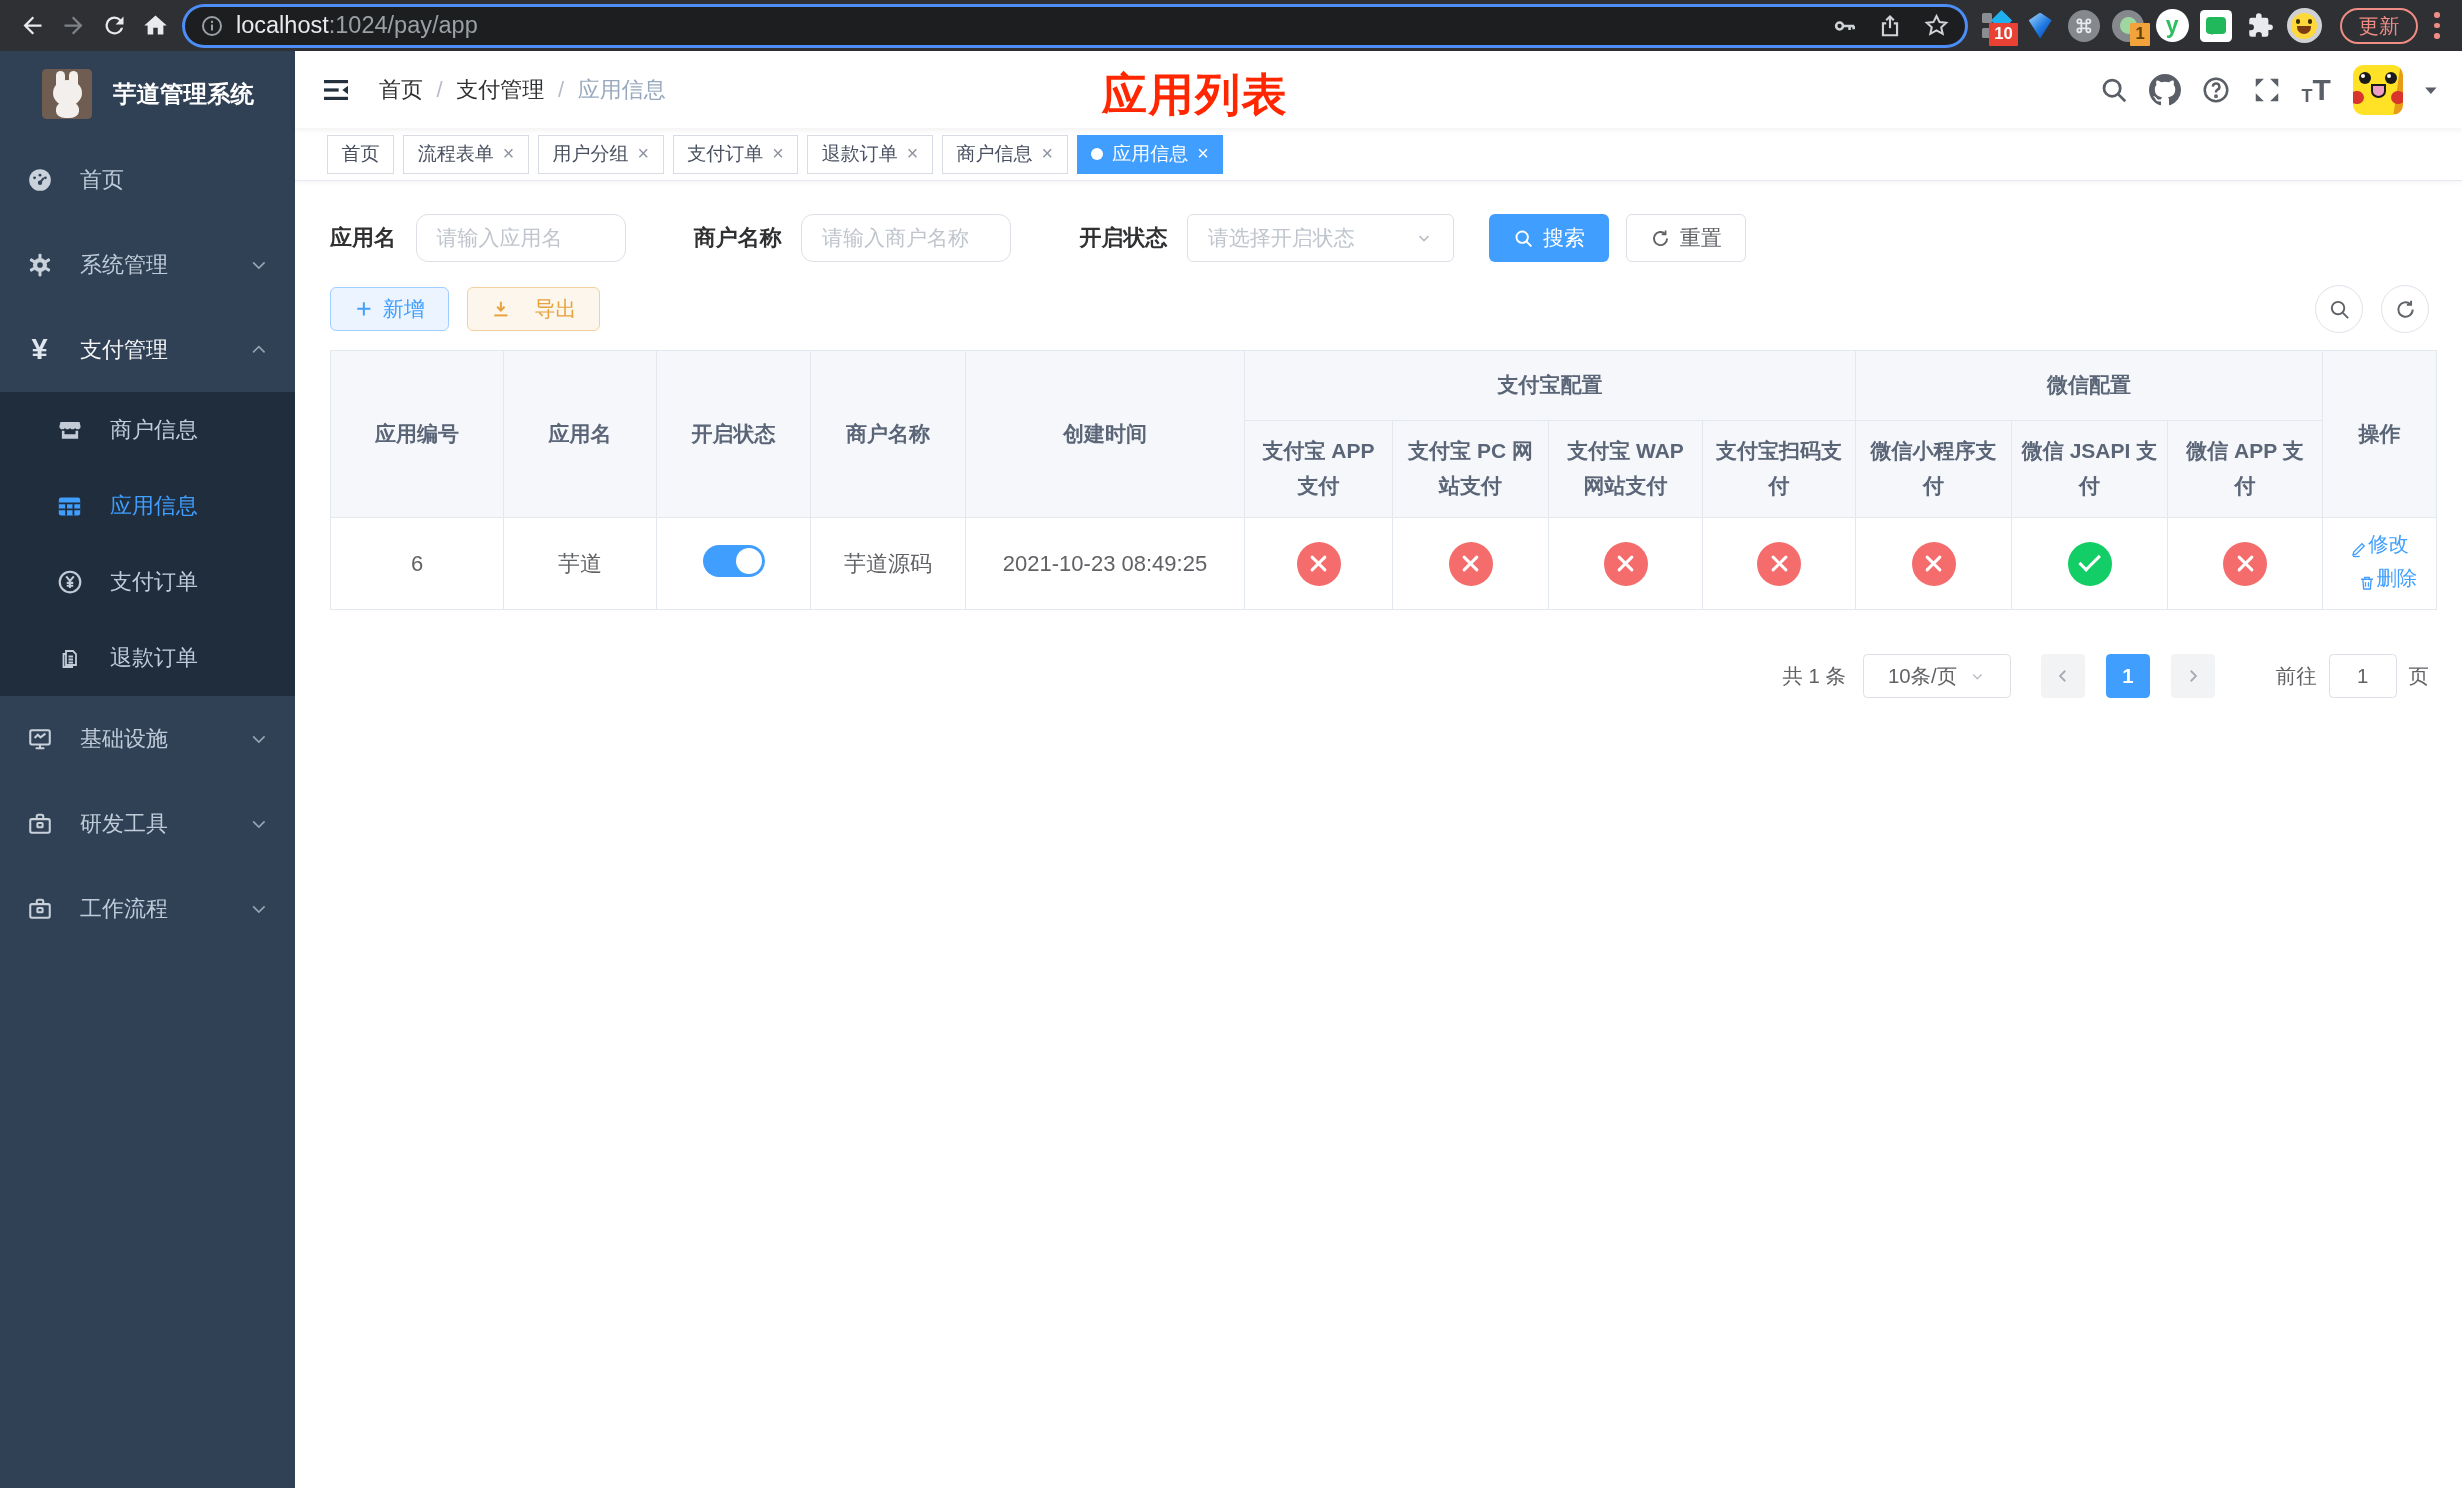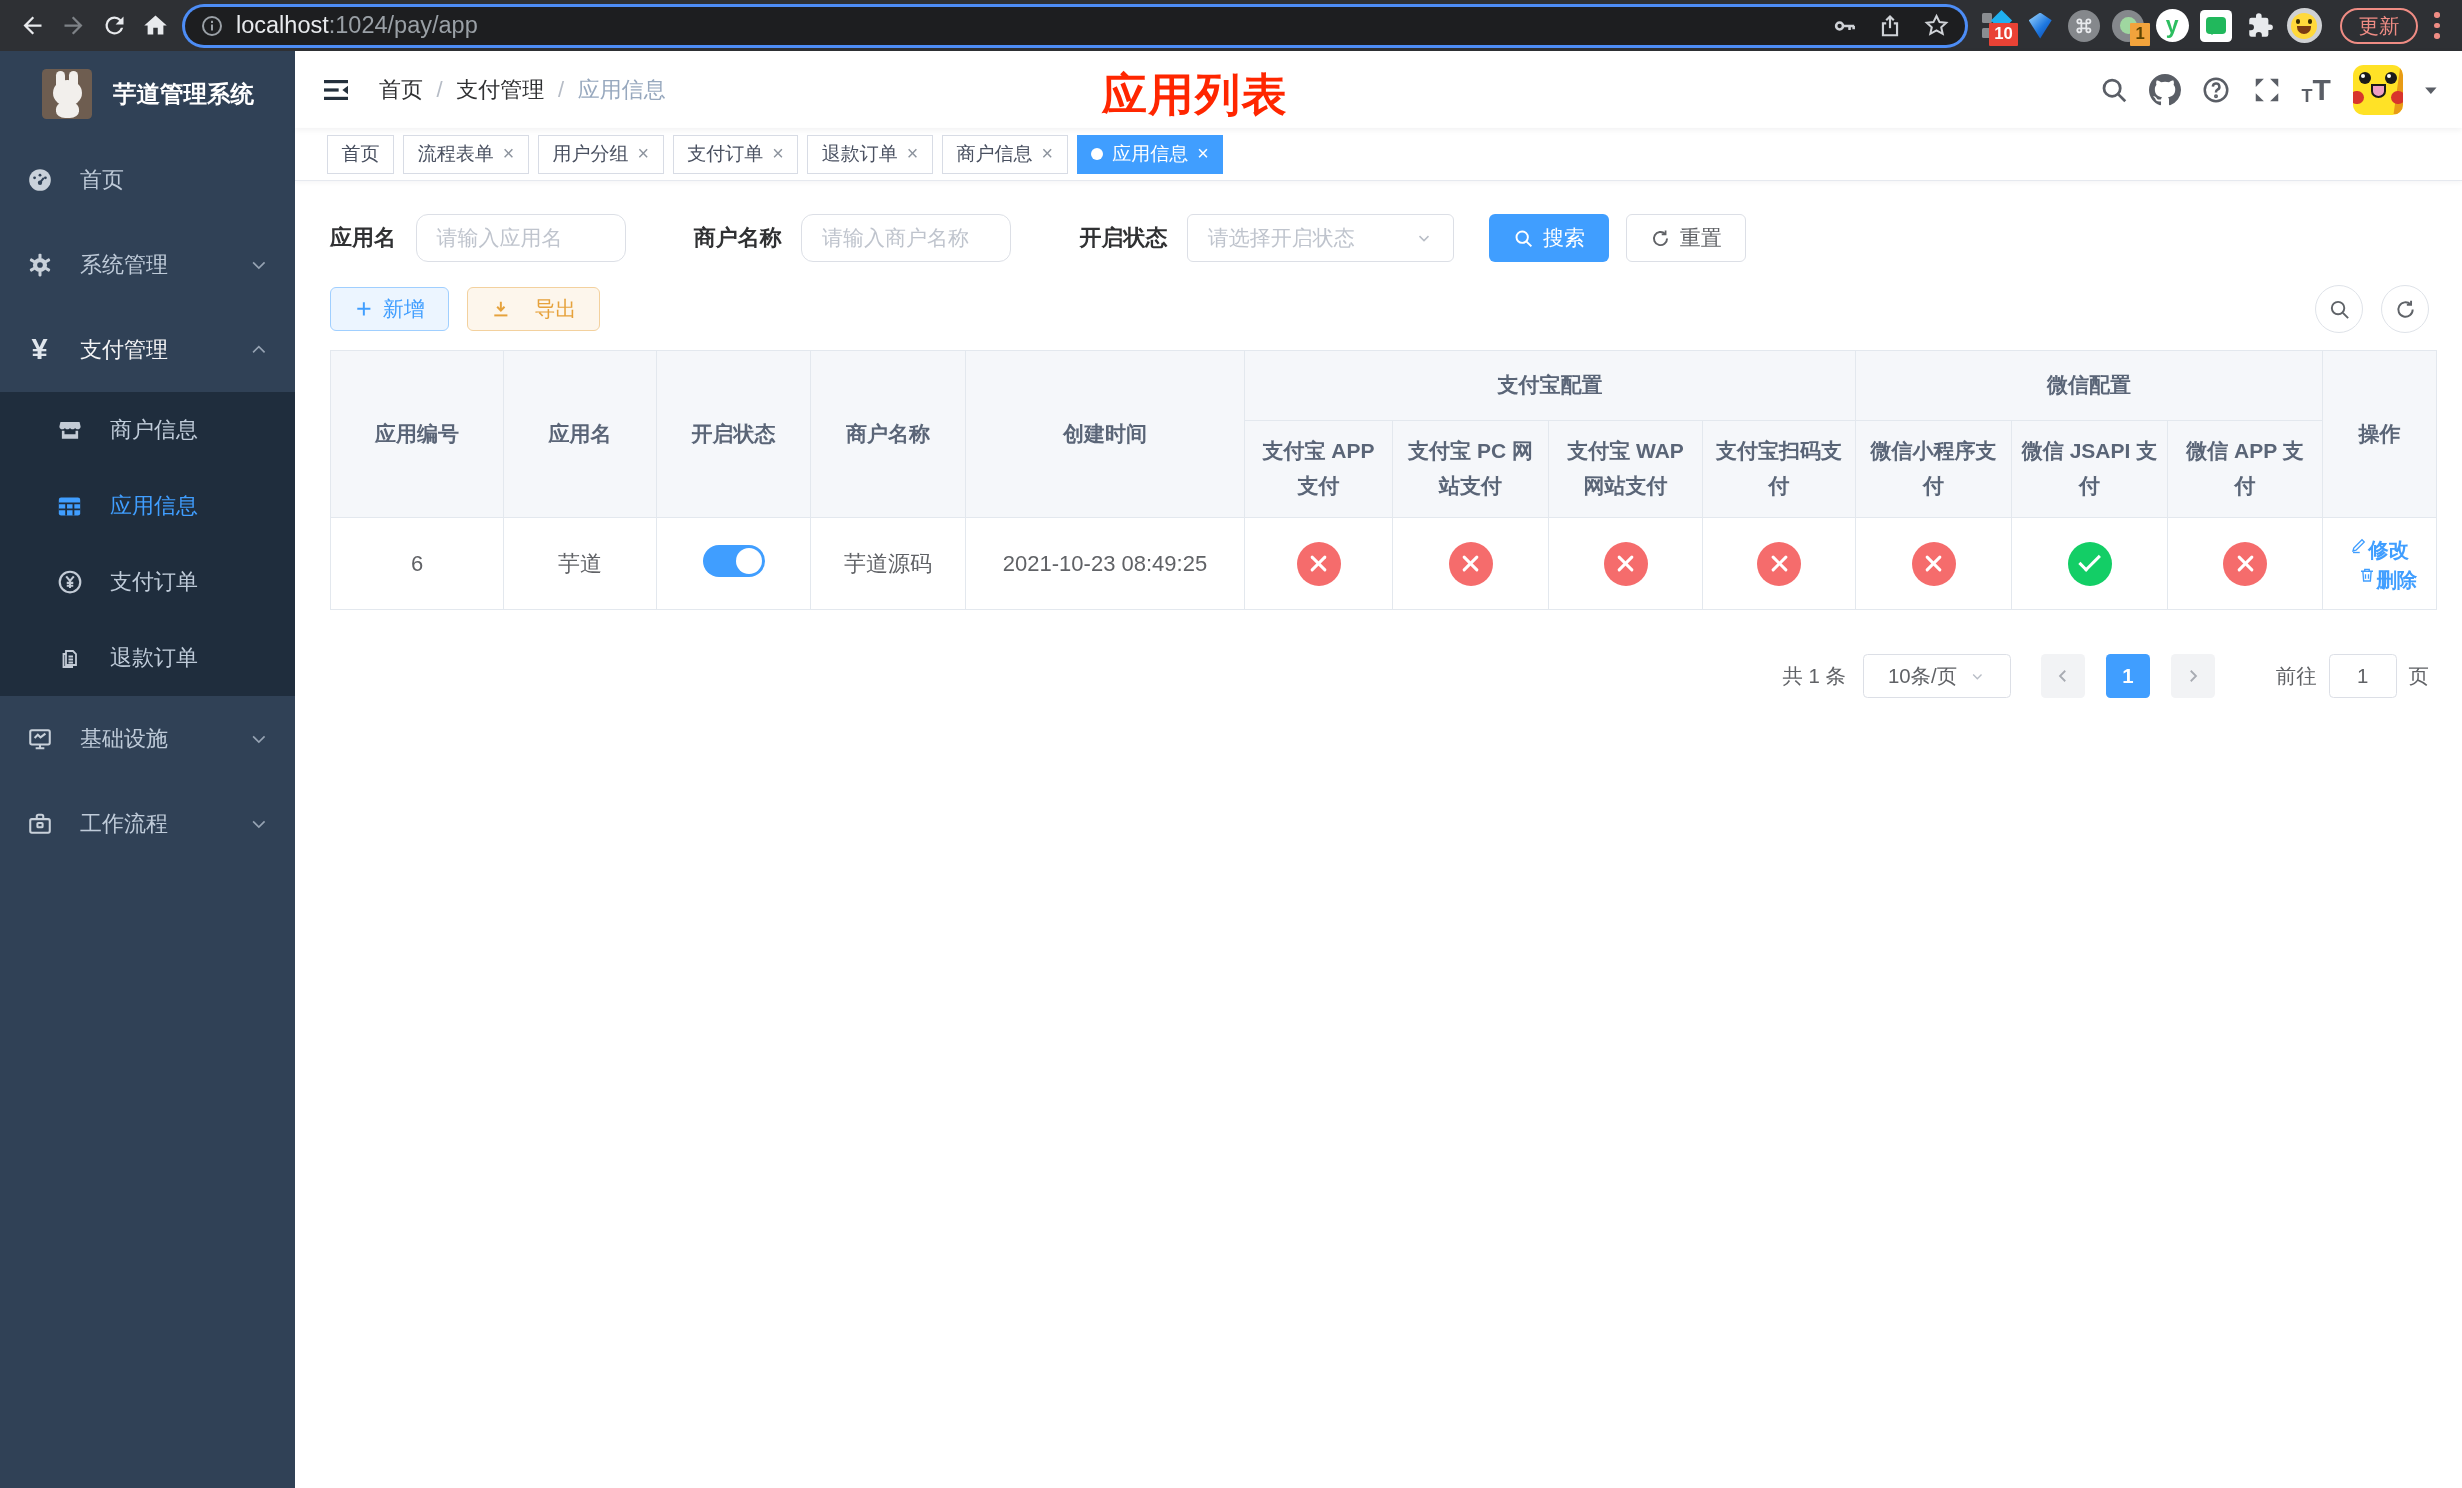--- a/index.html
+++ b/index.html
@@ -134,21 +134,21 @@
   .grid td { font-size:22px; color:#606266; height:92px; padding:7.6px; }
   .toggle { width:62px; height:32px; border-radius:16px; background:#409eff; position:relative; display:inline-block; cursor:pointer; }
   .toggle .knob { position:absolute; top:3px; right:3px; width:26px; height:26px; border-radius:50%; background:#fff; }
   .status-circle { width:44px; height:44px; border-radius:50%; display:inline-flex; align-items:center; justify-content:center; position:relative; }
   .status-circle.off { background:#f56c6c; }
   .status-circle.on { background:#13ce66; }
   .mk-x { position:relative; width:24px; height:24px; }
   .mk-x:before, .mk-x:after { content:""; position:absolute; left:10.6px; top:1.5px; width:3px; height:21px; background:#fff; border-radius:1.5px; }
   .mk-x:before { transform:rotate(45deg); } .mk-x:after { transform:rotate(-45deg); }
   .mk-check { width:21px; height:10.6px; border-left:3px solid #fff; border-bottom:3px solid #fff; transform:rotate(-45deg); margin-top:-6px; }
-  .op-link { color:#409eff; font-size:20.4px; display:inline-flex; align-items:flex-start; cursor:pointer; white-space:nowrap;font-weight:bold; }
+  .op-link { color:#409eff; font-size:20.4px; display:inline-flex; align-items:flex-end; cursor:pointer; white-space:nowrap; }
   .op-link + .op-link { margin-left:16.7px; }
 
   
   .pagination { display:flex; align-items:center; justify-content:flex-end; margin-top:44px; font-size:20.4px; color:#606266; }
   .pg-total { margin-right:17px; }
   .pg-size { width:148px; height:44px; border:1.5px solid #dcdfe6; border-radius:4.5px; display:flex; align-items:center;
     justify-content:center; gap:12px; color:#606266; cursor:pointer; margin-right:30px; }
   .pg-size .chev { color:#b8bdc6; }
   .pg-btn { width:44px; height:44px; border-radius:4.5px; background:#f2f3f5; color:#a8abb2; display:flex; align-items:center;
     justify-content:center; cursor:pointer; }
@@ -384,20 +384,35 @@
           </svg>
       </span>
       <span class="mi-label">基础设施</span>
       <span class="chev">
         <svg width="19.7" height="19.7" viewBox="0 0 24 24" fill="none" stroke="currentColor" stroke-width="2">
             <path d="M5 9l7 7 7-7"></path>
           </svg>
       </span>
     </div>
 
+    <div class="menu-item">
+      <span class="mi-ico">
+        <svg width="26" height="26" viewBox="0 0 24 24" fill="none" stroke="#c9d1da" stroke-width="1.9">
+            <rect x="3" y="7.5" width="18" height="12.5" rx="1.5"></rect>
+            <path d="M9 7.5V5a1.5 1.5 0 0 1 1.5-1.5h3A1.5 1.5 0 0 1 15 5v2.5"></path>
+            <rect x="9.6" y="11" width="4.8" height="4" rx="0.8"></rect>
+          </svg>
+      </span>
+      <span class="mi-label">研发工具</span>
+      <span class="chev">
+        <svg width="19.7" height="19.7" viewBox="0 0 24 24" fill="none" stroke="currentColor" stroke-width="2">
+            <path d="M5 9l7 7 7-7"></path>
+          </svg>
+      </span>
+    </div>
 
     <div class="menu-item">
       <span class="mi-ico">
         <svg width="26" height="26" viewBox="0 0 24 24" fill="none" stroke="#c9d1da" stroke-width="1.9">
             <rect x="3" y="7.5" width="18" height="12.5" rx="1.5"></rect>
             <path d="M9 7.5V5a1.5 1.5 0 0 1 1.5-1.5h3A1.5 1.5 0 0 1 15 5v2.5"></path>
             <rect x="9.6" y="11" width="4.8" height="4" rx="0.8"></rect>
           </svg>
       </span>
       <span class="mi-label">工作流程</span>

